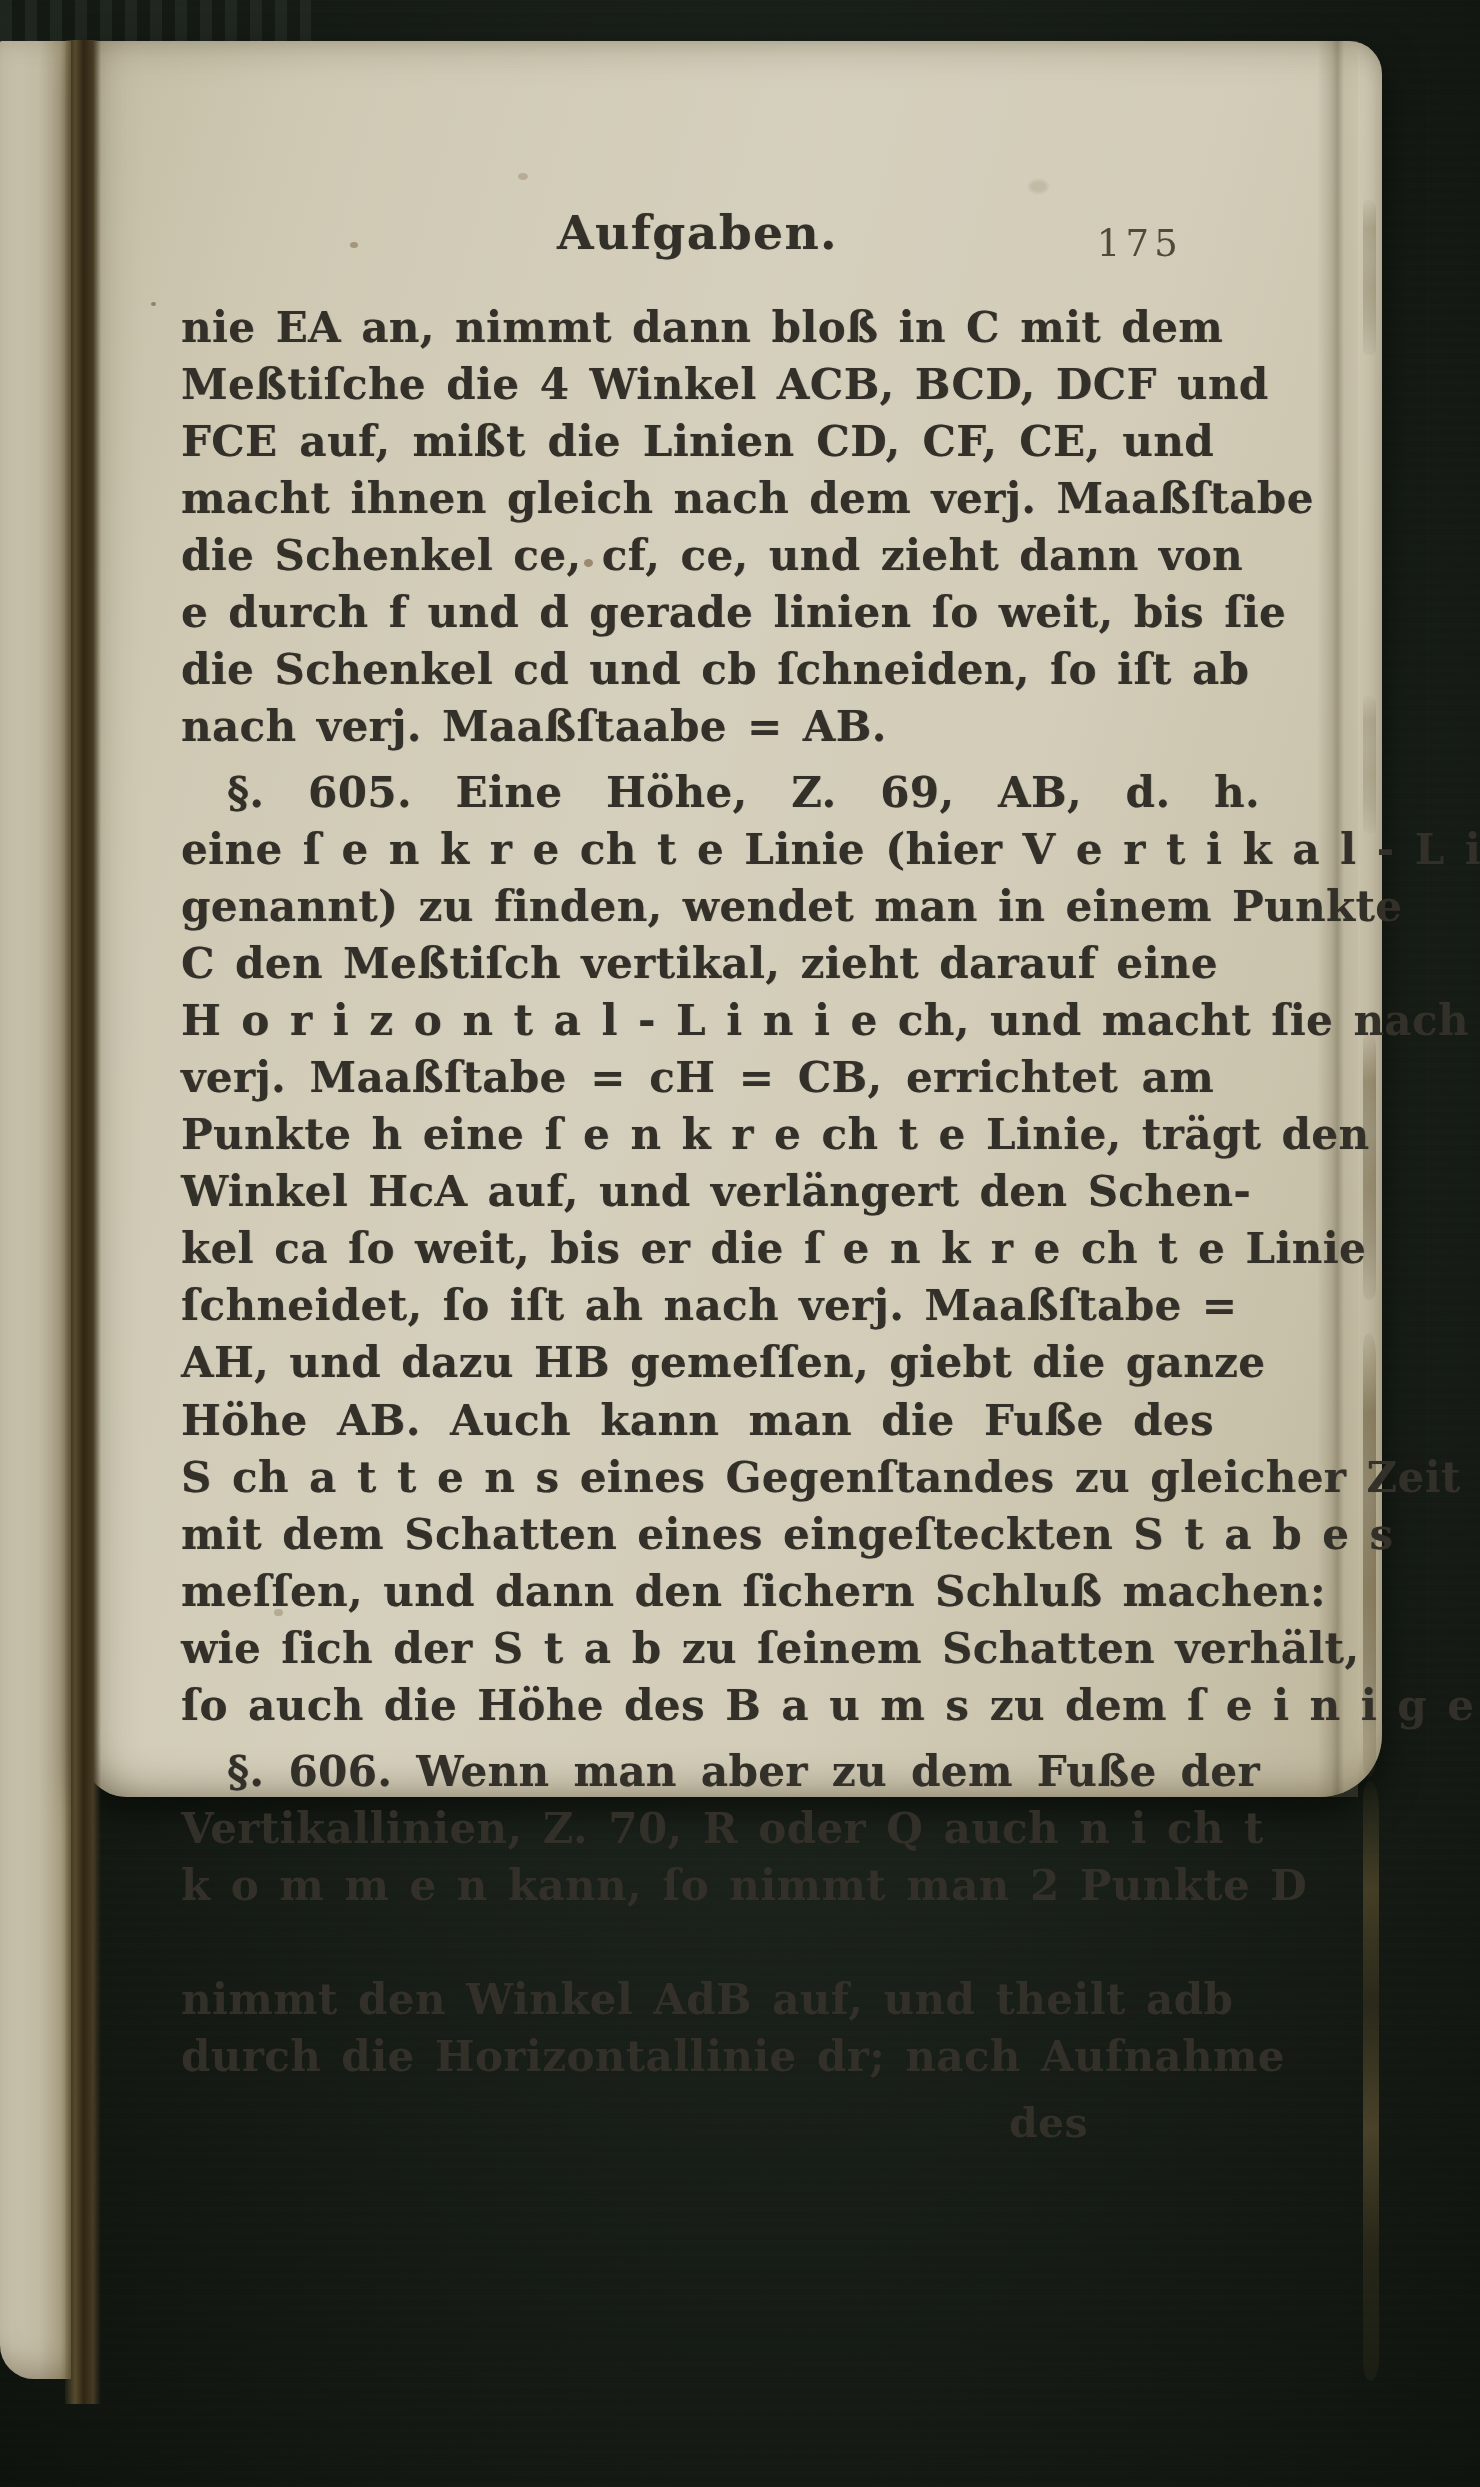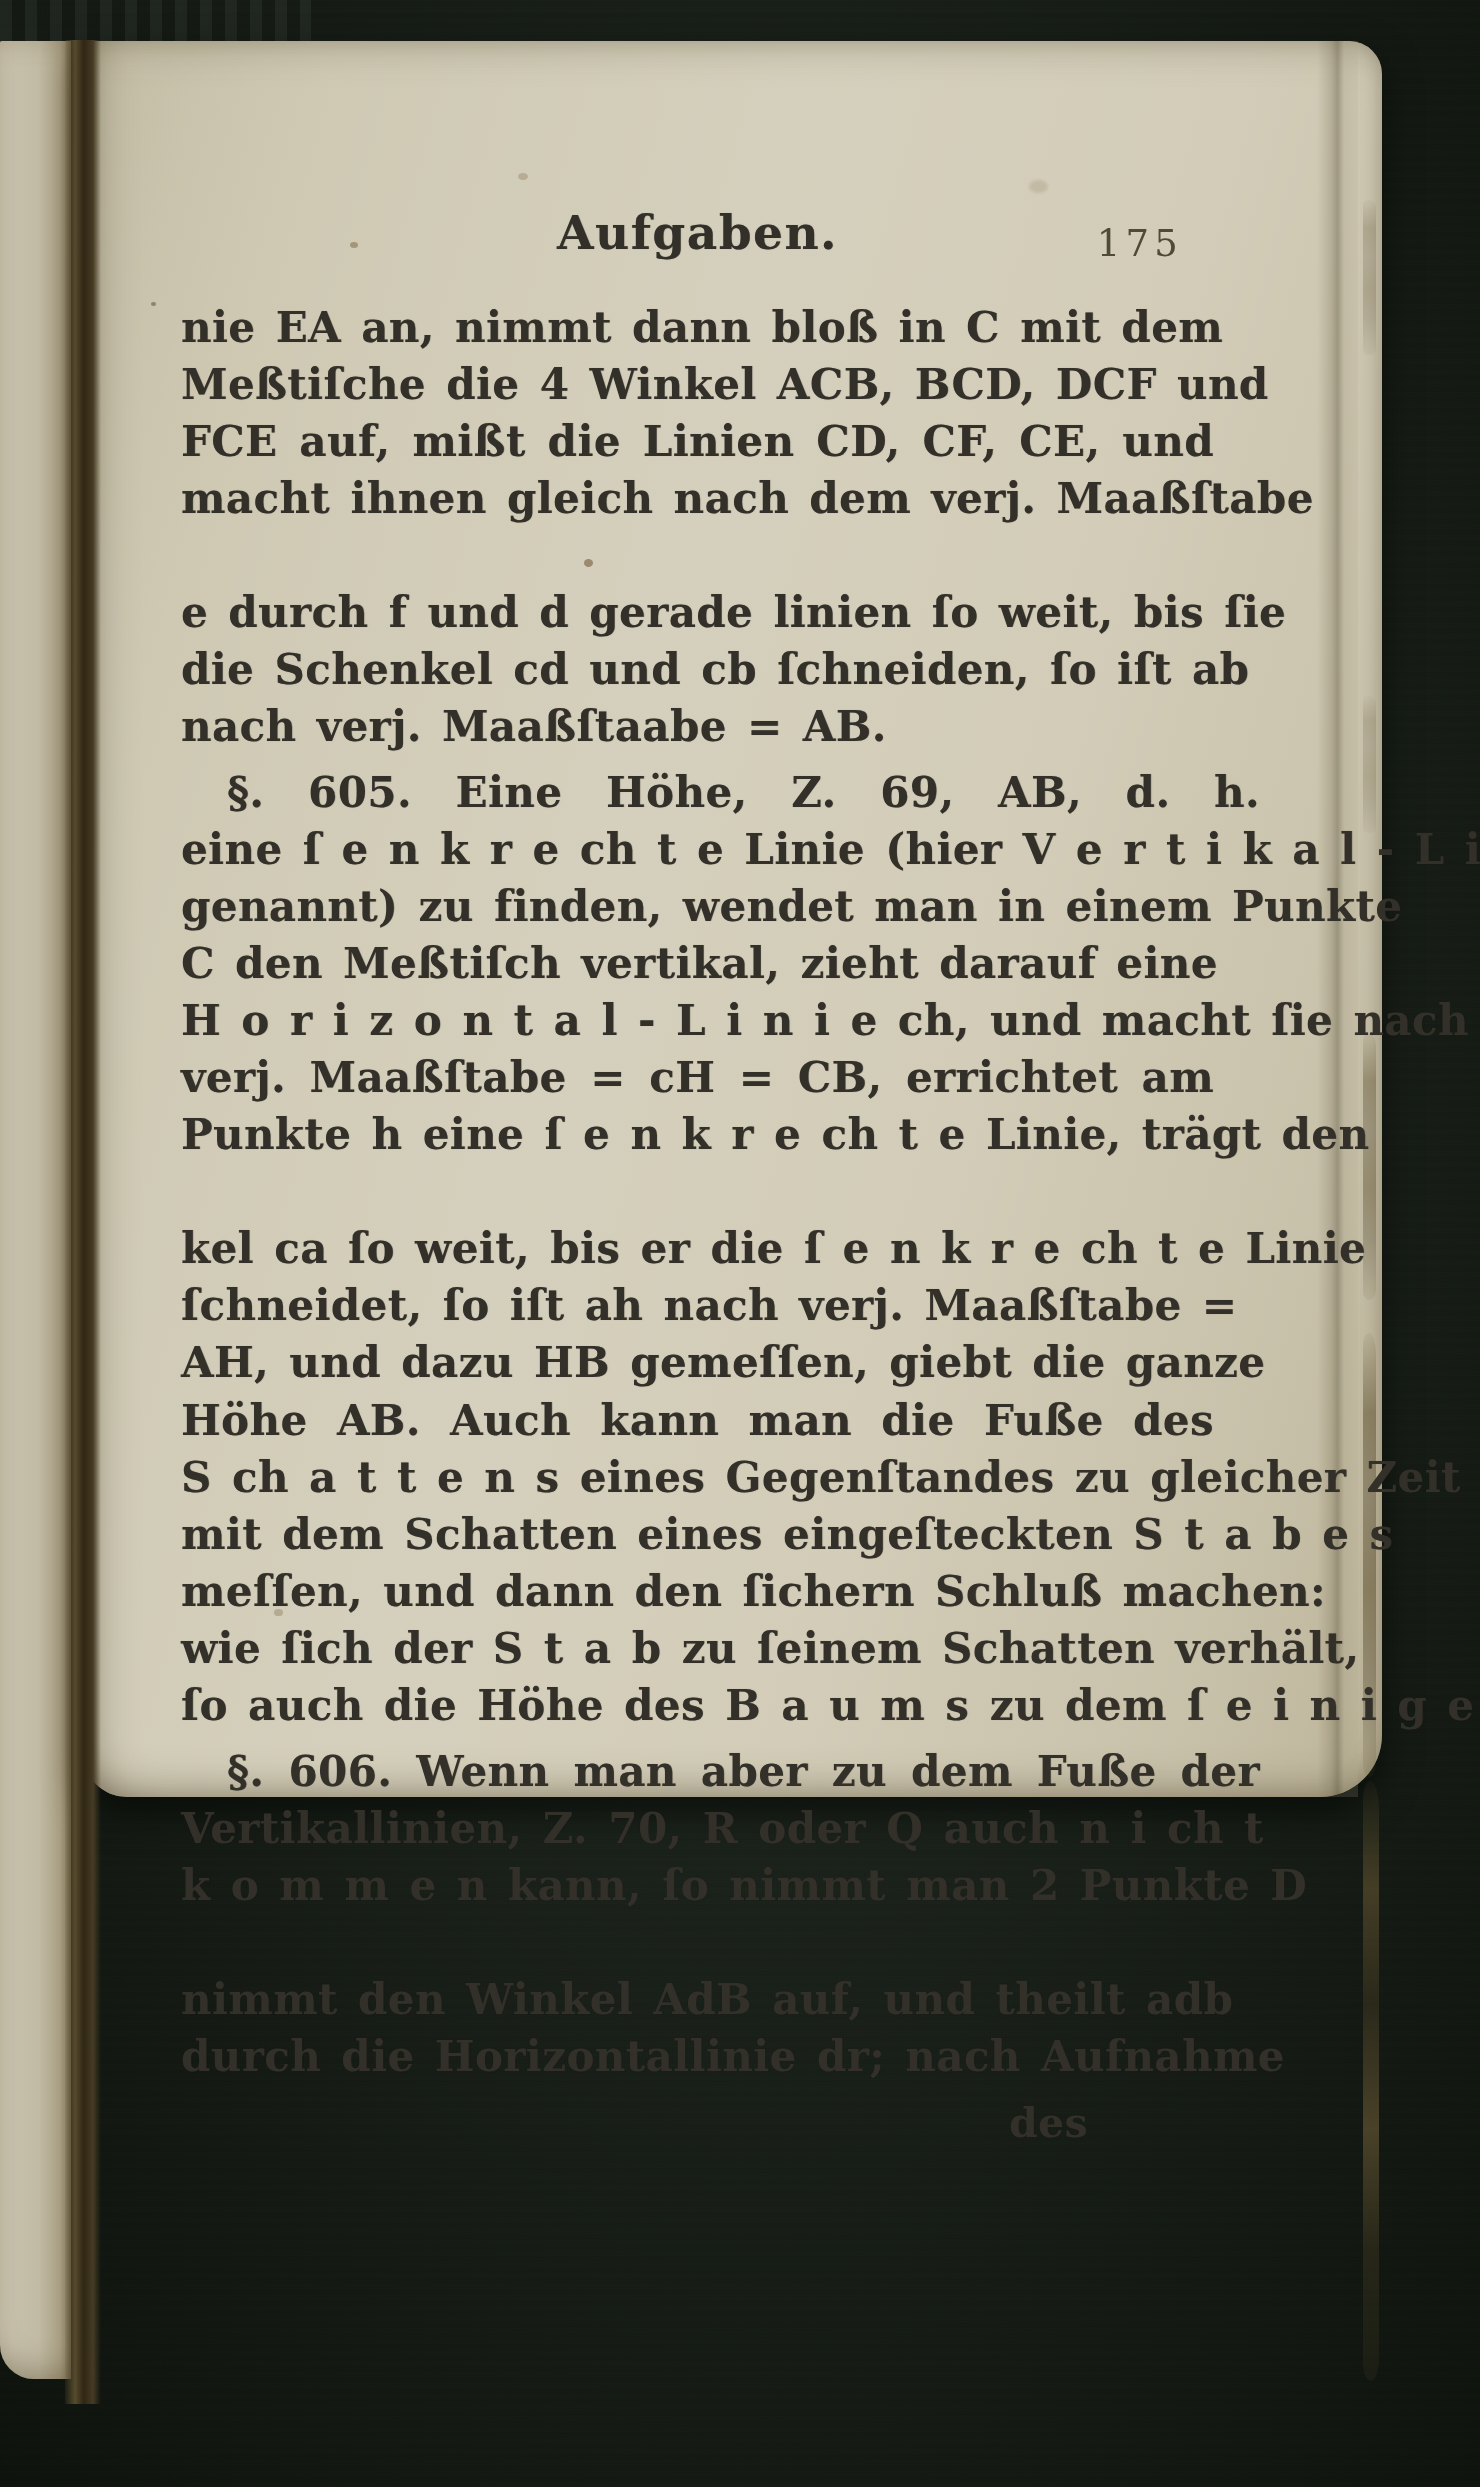--- a/index.html
+++ b/index.html
@@ -105,30 +105,32 @@
     <div class="speck s5"></div>
     <div class="speck s6"></div>
     <div class="text-block">
       <div class="running-header">Aufgaben.</div>
       <div class="page-number">175</div>
       <div class="catchword">des</div>
     <div class="text-line just" style="top: 264px;">nie EA an, nimmt dann bloß in C mit dem</div>
         <div class="text-line just" style="top: 321px;">Meßtiſche die 4 Winkel ACB, BCD, DCF und</div>
         <div class="text-line just" style="top: 378px;">FCE auf, mißt die Linien CD, CF, CE, und</div>
         <div class="text-line just" style="top: 435px;">macht ihnen gleich nach dem verj. Maaßſtabe</div>
+        <div class="text-line just" style="top: 492px;">die Schenkel ce, cf, ce, und zieht dann von</div>
         <div class="text-line just" style="top: 549px;">e durch f und d gerade linien ſo weit, bis ſie</div>
         <div class="text-line just" style="top: 606px;">die Schenkel cd und cb ſchneiden, ſo iſt ab</div>
         <div class="text-line" style="top: 663px;">nach verj. Maaßſtaabe = AB.</div>
         <div class="text-line just" style="padding-left: 46px; top: 729px;">§. 605. Eine Höhe, Z. 69, AB, d. h.</div>
         <div class="text-line just" style="top: 786px;">eine ſ e n k r e ch t e Linie (hier V e r t i k a l - L i n i e</div>
         <div class="text-line just" style="top: 843px;">genannt) zu finden, wendet man in einem Punkte</div>
         <div class="text-line just" style="top: 900px;">C den Meßtiſch vertikal, zieht darauf eine</div>
         <div class="text-line just" style="top: 957px;">H o r i z o n t a l - L i n i e ch, und macht ſie nach dem</div>
         <div class="text-line just" style="top: 1071px;">Punkte h eine ſ e n k r e ch t e Linie, trägt den</div>
         <div class="text-line just" style="top: 1014px;">verj. Maaßſtabe = cH = CB, errichtet am</div>
+        <div class="text-line just" style="top: 1128px;">Winkel HcA auf, und verlängert den Schen-</div>
         <div class="text-line just" style="top: 1185px;">kel ca ſo weit, bis er die ſ e n k r e ch t e Linie</div>
         <div class="text-line just" style="top: 1242px;">ſchneidet, ſo iſt ah nach verj. Maaßſtabe =</div>
         <div class="text-line just" style="top: 1299px;">AH, und dazu HB gemeſſen, giebt die ganze</div>
         <div class="text-line just" style="top: 1357px;">Höhe AB. Auch kann man die Fuße des</div>
         <div class="text-line just" style="top: 1414px;">S ch a t t e n s eines Gegenſtandes zu gleicher Zeit</div>
         <div class="text-line just" style="top: 1471px;">mit dem Schatten eines eingeſteckten S t a b e s</div>
         <div class="text-line just" style="top: 1528px;">meſſen, und dann den ſichern Schluß machen:</div>
         <div class="text-line just" style="top: 1585px;">wie ſich der S t a b zu ſeinem Schatten verhält,</div>
         <div class="text-line just" style="top: 1642px;">ſo auch die Höhe des B a u m s zu dem ſ e i n i g e n.</div>
         <div class="text-line just" style="padding-left: 46px; top: 1708px;">§. 606. Wenn man aber zu dem Fuße der</div>

